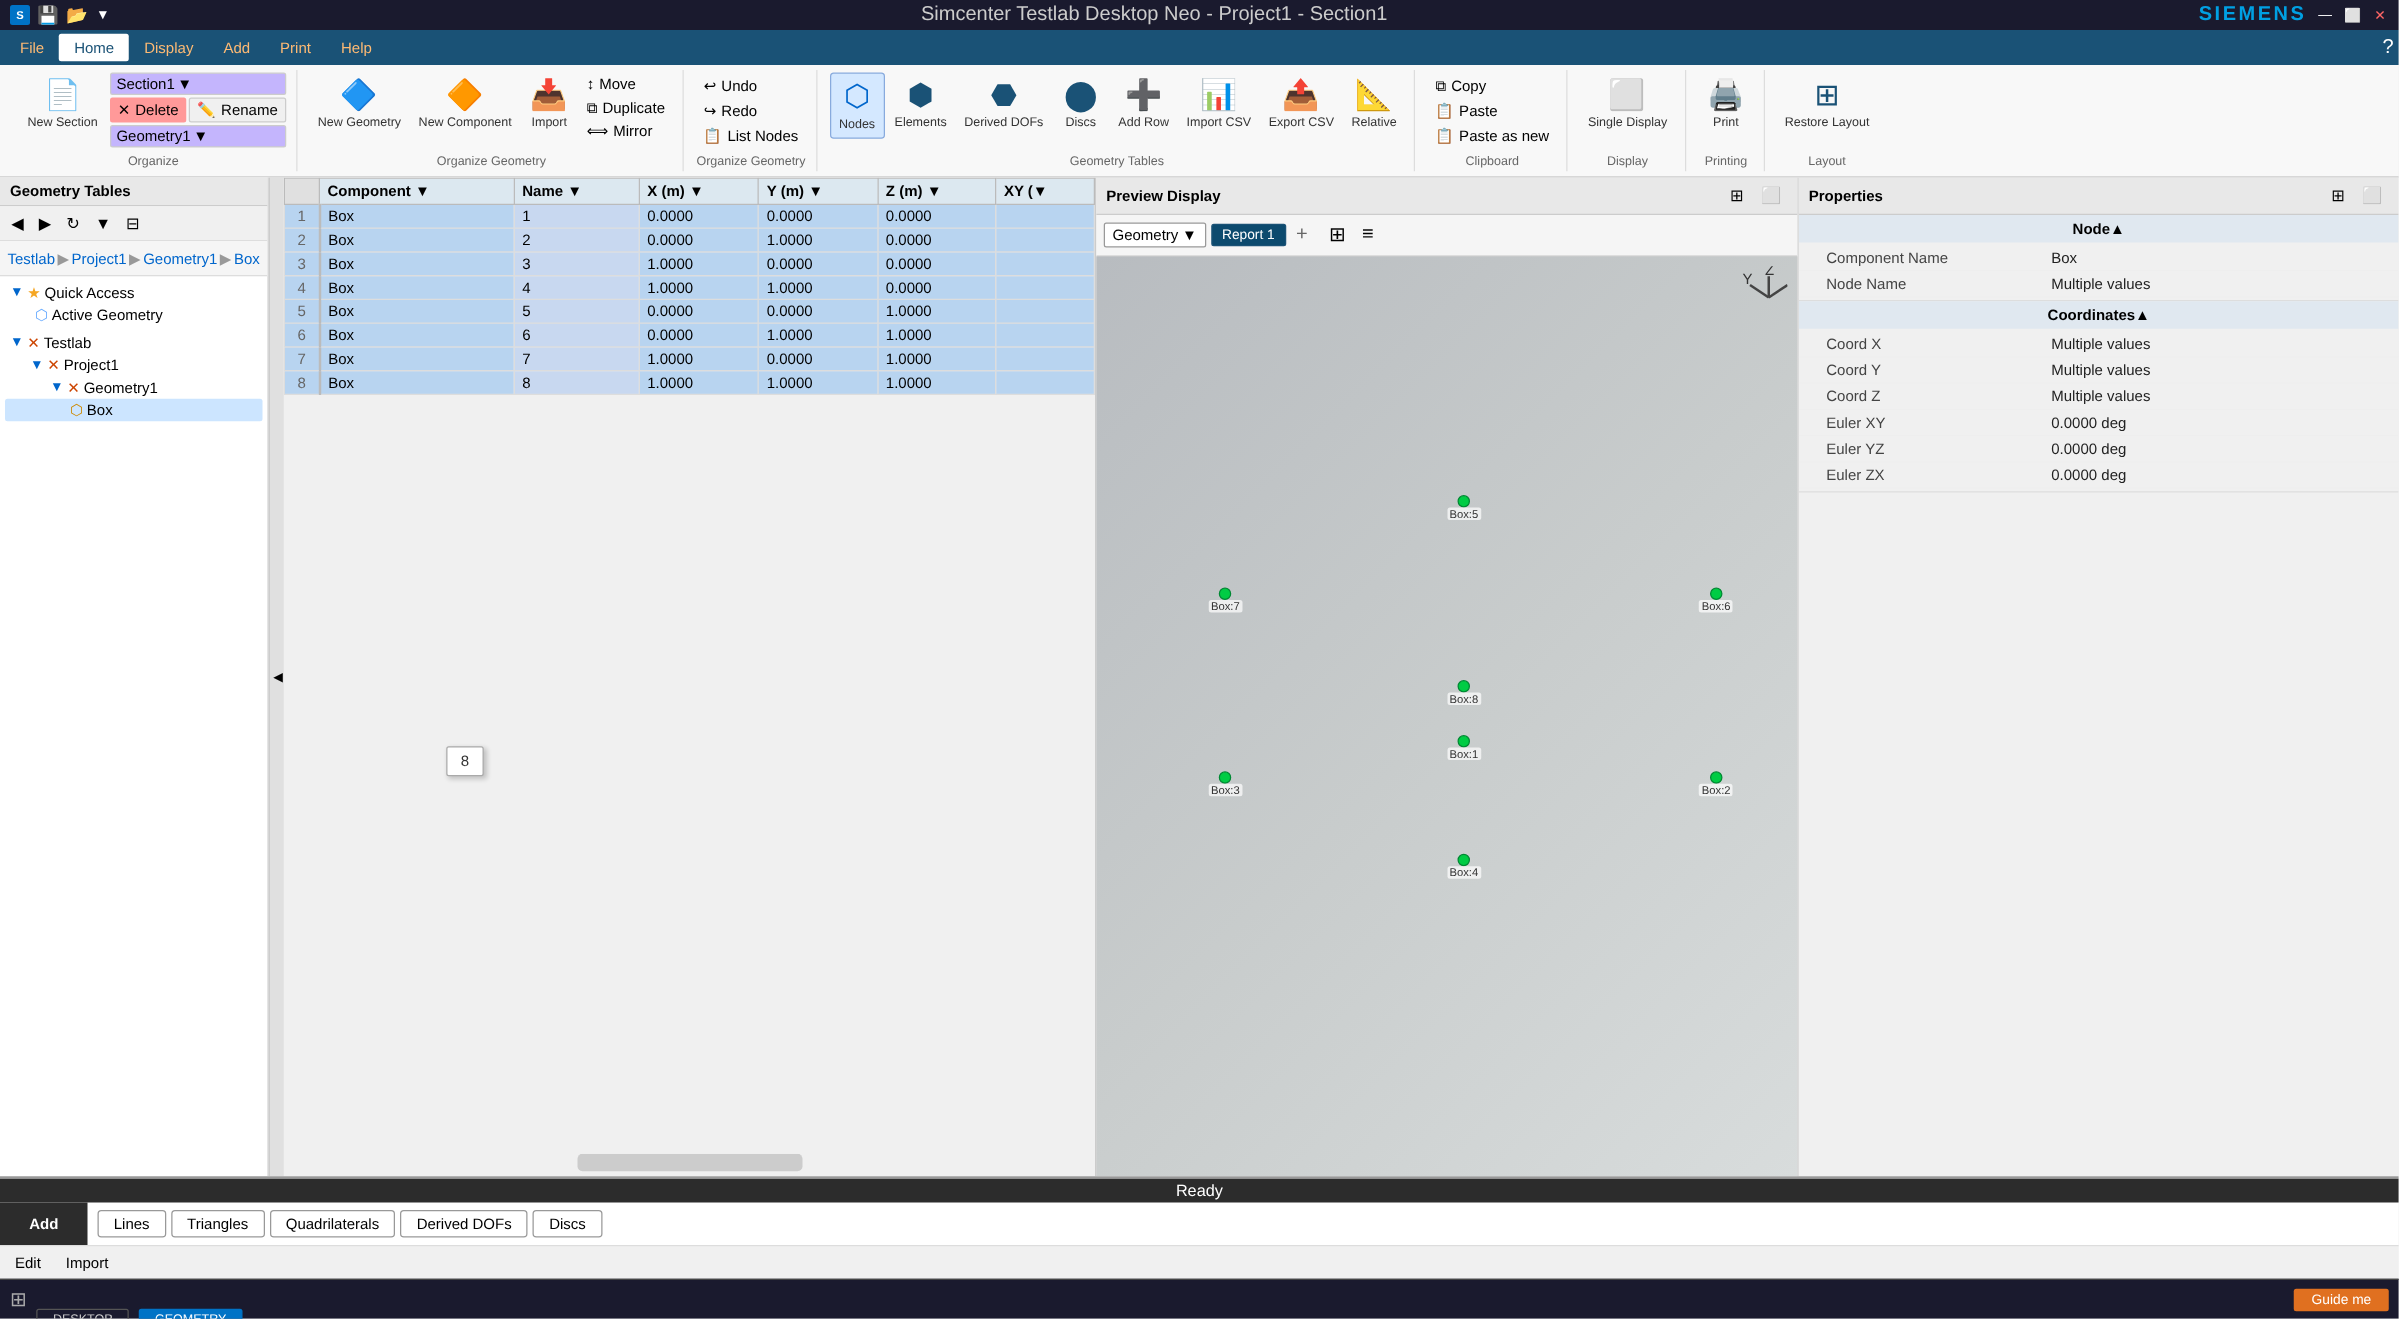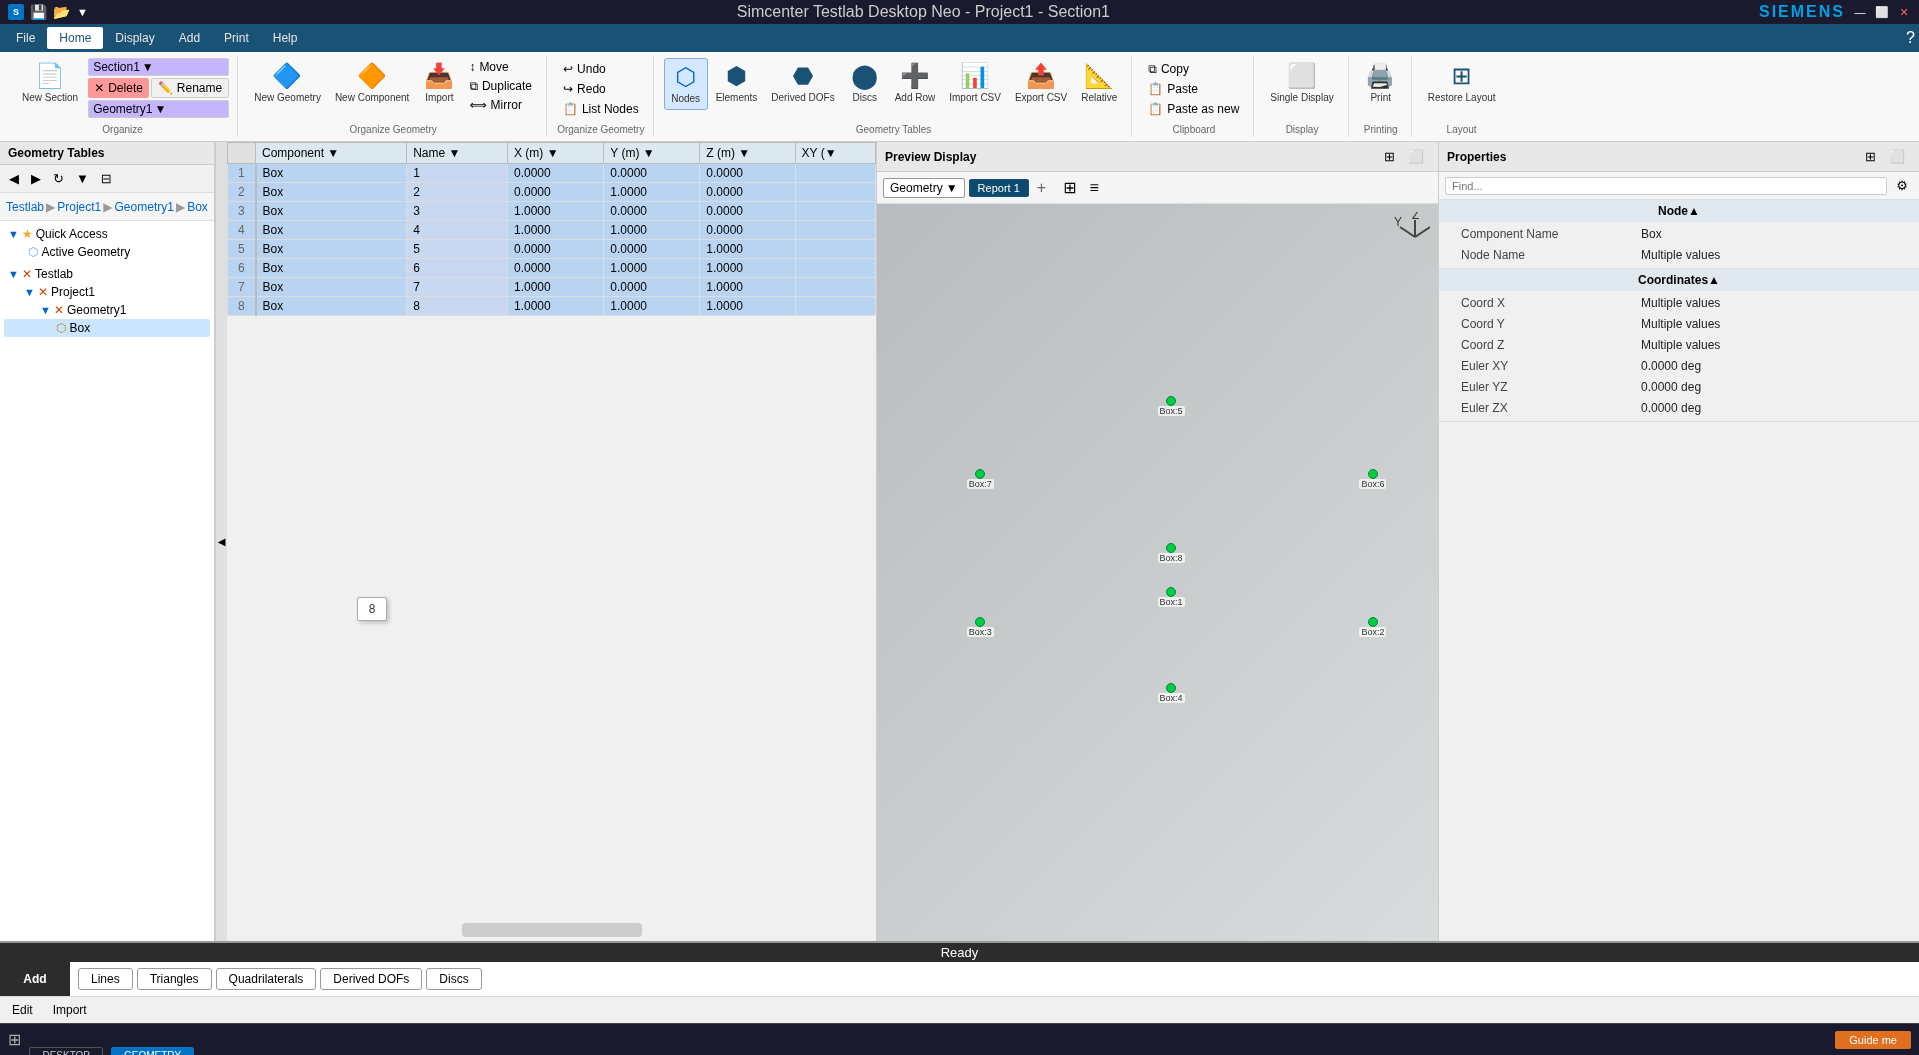--- a/index.html
+++ b/index.html
@@ -8,21 +8,21 @@
     
     .title-bar { background: #1a1a2e; color: white; height: 24px; display: flex; align-items: center; justify-content: space-between; padding: 0 8px; }
     .title-bar-left { display: flex; align-items: center; gap: 6px; }
     .title-bar-center { font-size: 16px; color: #ccc; }
     .title-bar-right { display: flex; align-items: center; gap: 8px; font-size: 14px; color: white; cursor: pointer; }
     .win-btn { width: 14px; height: 14px; display: flex; align-items: center; justify-content: center; font-size: 11px; cursor: pointer; }
     .app-icon { width: 16px; height: 16px; background: #0073c6; border-radius: 2px; display: flex; align-items: center; justify-content: center; color: white; font-size: 9px; font-weight: bold; }
 
     
     .menu-bar { background: #1a5276; display: flex; align-items: center; height: 28px; padding: 0 4px; }
-    .menu-item { color: #e5e5e5; padding: 4px 12px; cursor: pointer; font-size: 12px; border-radius: 2px; }
+    .menu-item { color: #fdba74; padding: 4px 12px; cursor: pointer; font-size: 12px; border-radius: 2px; }
     .menu-item.active { background: white; color: #1a5276; }
 
     
     .ribbon { background: #f8f8f8; border-bottom: 1px solid #ccc; display: flex; align-items: stretch; padding: 4px 8px; gap: 2px; min-height: 90px; }
     .ribbon-group { display: flex; flex-direction: column; align-items: center; border-right: 1px solid #ddd; padding: 2px 8px; min-width: fit-content; }
     .ribbon-group-label { font-size: 10px; color: #666; margin-top: auto; padding-top: 4px; text-align: center; }
     .ribbon-buttons { display: flex; align-items: flex-start; gap: 2px; flex: 1; }
     .ribbon-btn { display: flex; flex-direction: column; align-items: center; padding: 4px 6px; cursor: pointer; border-radius: 3px; min-width: 44px; }
     .ribbon-btn .icon { font-size: 24px; color: #1a5276; }
     .ribbon-btn .label { font-size: 10px; text-align: center; color: #333; margin-top: 2px; line-height: 1.2; }
@@ -48,21 +48,21 @@
     
     .center-area { flex: 1; display: flex; flex-direction: column; overflow: hidden; }
     .center-top { display: flex; flex: 1; overflow: hidden; }
 
     
     .geo-table-panel { width: 650px; display: flex; flex-direction: column; border-right: 1px solid #ccc; overflow: hidden; }
     .geo-table-content { flex: 1; overflow: hidden; display: flex; flex-direction: column; }
 
     
     table.data-table { width: 100%; border-collapse: collapse; font-size: 11px; }
-    table.data-table th { background: #dce8f0; border: 1px solid #bbb; padding: 3px 6px; text-align: left; font-weight: normal; white-space: nowrap; cursor: pointer; }
+    table.data-table th { background: #dce8f0; border: 1px solid #bbb; padding: 3px 6px; text-align: left; font-weight: bold; white-space: nowrap; cursor: pointer; }
     table.data-table td { border: 1px solid #ddd; padding: 2px 6px; white-space: nowrap; }
     table.data-table tr:nth-child(even) td { background: #f8f8f8; }
     table.data-table tr.selected td { background: #b8d4f0; }
     .row-num { background: #e8e8e8; text-align: center; color: #666; width: 24px; border-right: 2px solid #bbb !important; }
 
     
     .preview-panel { flex: 1; display: flex; flex-direction: column; border-right: 1px solid #ccc; overflow: hidden; }
     .preview-header { background: #e8e8e8; padding: 4px 8px; font-weight: bold; font-size: 12px; border-bottom: 1px solid #ccc; display: flex; justify-content: space-between; align-items: center; }
     .preview-toolbar { display: flex; align-items: center; padding: 3px 6px; background: #f5f5f5; border-bottom: 1px solid #ddd; gap: 4px; }
     .preview-content { flex: 1; background: #c8c8c8; position: relative; overflow: hidden; }
@@ -550,24 +550,20 @@
   </div>
 
   <div class="right-panel">
     <div class="right-panel-header">
       <span>Properties</span>
       <div style="display:flex; gap:4px;">
         <button class="icon-btn">⊞</button>
         <button class="icon-btn">⬜</button>
       </div>
     </div>
-    <div class="prop-search">
-      <input type="text" style="flex: 1 1 0%; border: 1px solid rgb(204, 204, 204); padding: 2px 6px; font-size: 11px; border-radius: 2px;" placeholder="Find...">
-      <button class="icon-btn">⚙</button>
-    </div>
     <div class="prop-section">
       <div class="prop-section-header">
         <span>Node</span>
         <span>▲</span>
       </div>
       <div class="prop-content">
         <div class="prop-row">
           <span class="prop-label">Component Name</span>
           <span class="prop-value">Box</span>
         </div>

